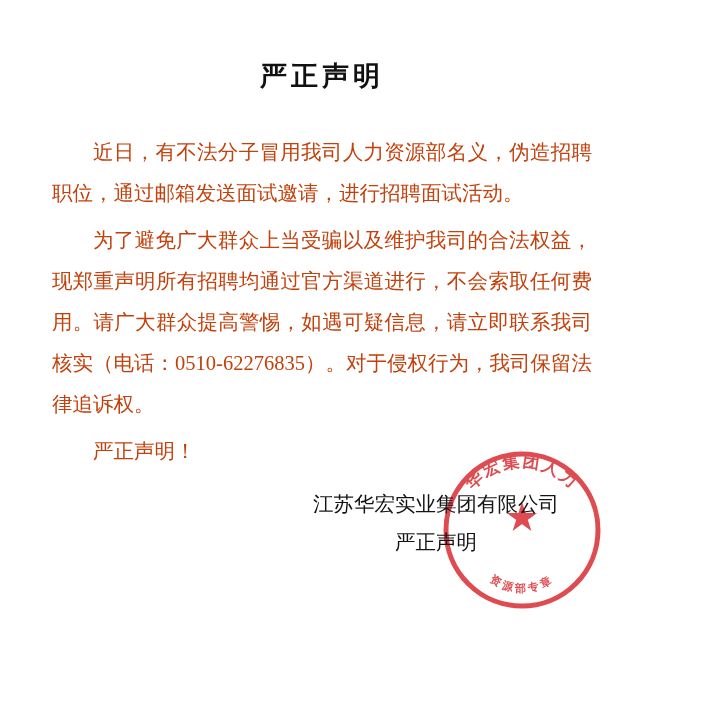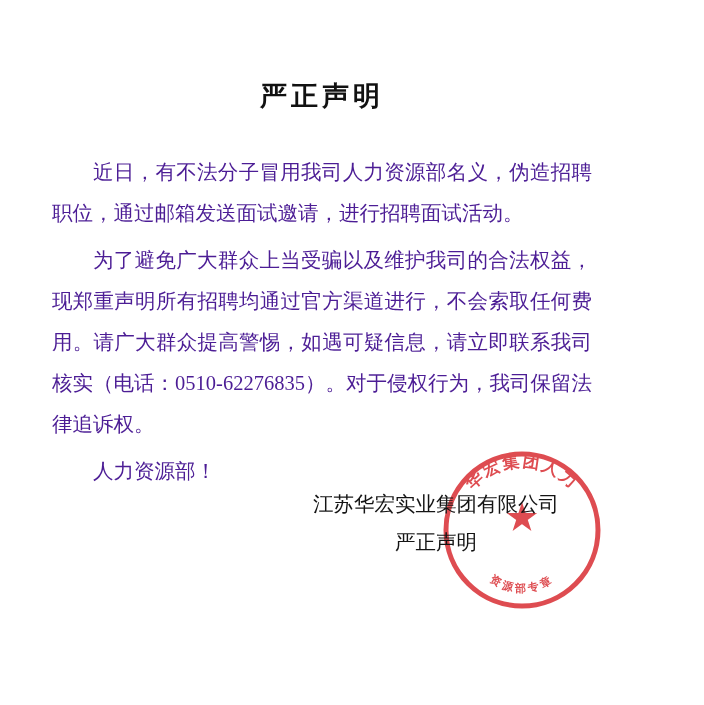--- a/index.html
+++ b/index.html
@@ -13,36 +13,36 @@
     font-family: "Liberation Serif", "DejaVu Serif", serif;
     color: #1a1a1a;
     position: relative;
     overflow: hidden;
   }
   .page {
     position: relative;
     width: 644px;
     height: 705px;
     box-sizing: border-box;
-    padding: 56px 52px 0 52px;
+    padding: 36px 52px 0 52px;
   }
   .doc-title {
     text-align: center;
     font-size: 27px;
     font-weight: bold;
     letter-spacing: 4px;
     margin: 22px 0 38px 0;
     color: #111111;
   }
   .body-text {
     font-size: 20.5px;
     line-height: 41px;
     text-align: justify;
     text-justify: inter-ideograph;
-    color: #4c1d95;
+    color: #c2410c;
   }
   .para {
     text-indent: 2em;
     margin: 0 0 6px 0;
   }
   .para.tight {
     margin-bottom: 4px;
   }
   .signature-block {
     position: absolute;
@@ -93,21 +93,21 @@
 </head>
 <body>
 
 <div class="page">
 
   <h1 class="doc-title">严正声明</h1>
 
   <div class="body-text">
     <p class="para">近日，有不法分子冒用我司人力资源部名义，伪造招聘职位，通过邮箱发送面试邀请，进行招聘面试活动。</p>
     <p class="para">为了避免广大群众上当受骗以及维护我司的合法权益，现郑重声明所有招聘均通过官方渠道进行，不会索取任何费用。请广大群众提高警惕，如遇可疑信息，请立即联系我司核实（电话：0510-62276835）。对于侵权行为，我司保留法律追诉权。</p>
-    <p class="para tight">人力资源部！</p>
+    <p class="para tight">严正声明！</p>
   </div>
 
   <div class="stamp">
     <svg width="180" height="180" viewBox="0 0 180 180" xmlns="http://www.w3.org/2000/svg">
       <defs>
         <path id="arcpath" d="M 25,92 A 65,65 0 0 1 155,92"></path>
         <path id="arcpath-bottom" d="M 38,100 A 52,52 0 0 0 142,100"></path>
       </defs>
       <circle cx="90" cy="90" r="76" fill="none" stroke="#d7262b" stroke-width="5"></circle>
       <text class="stamp-arc-text">

